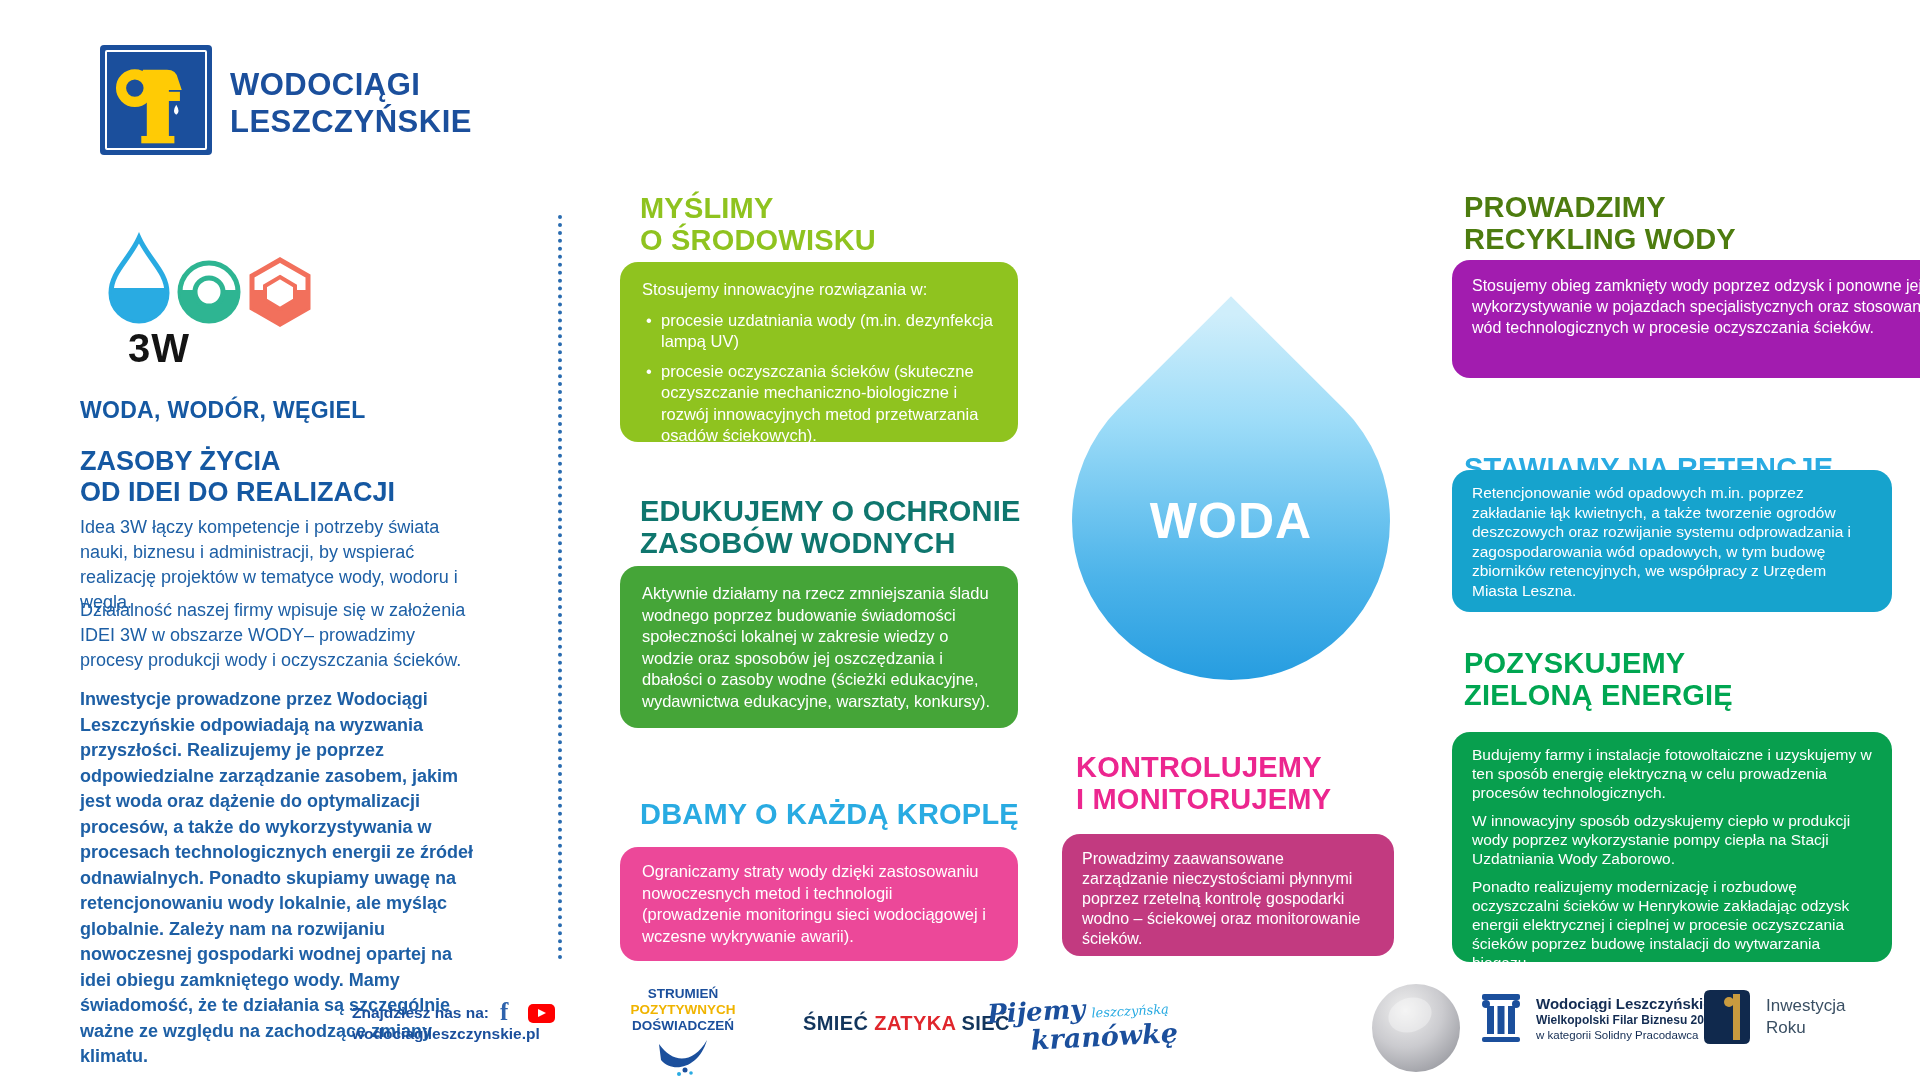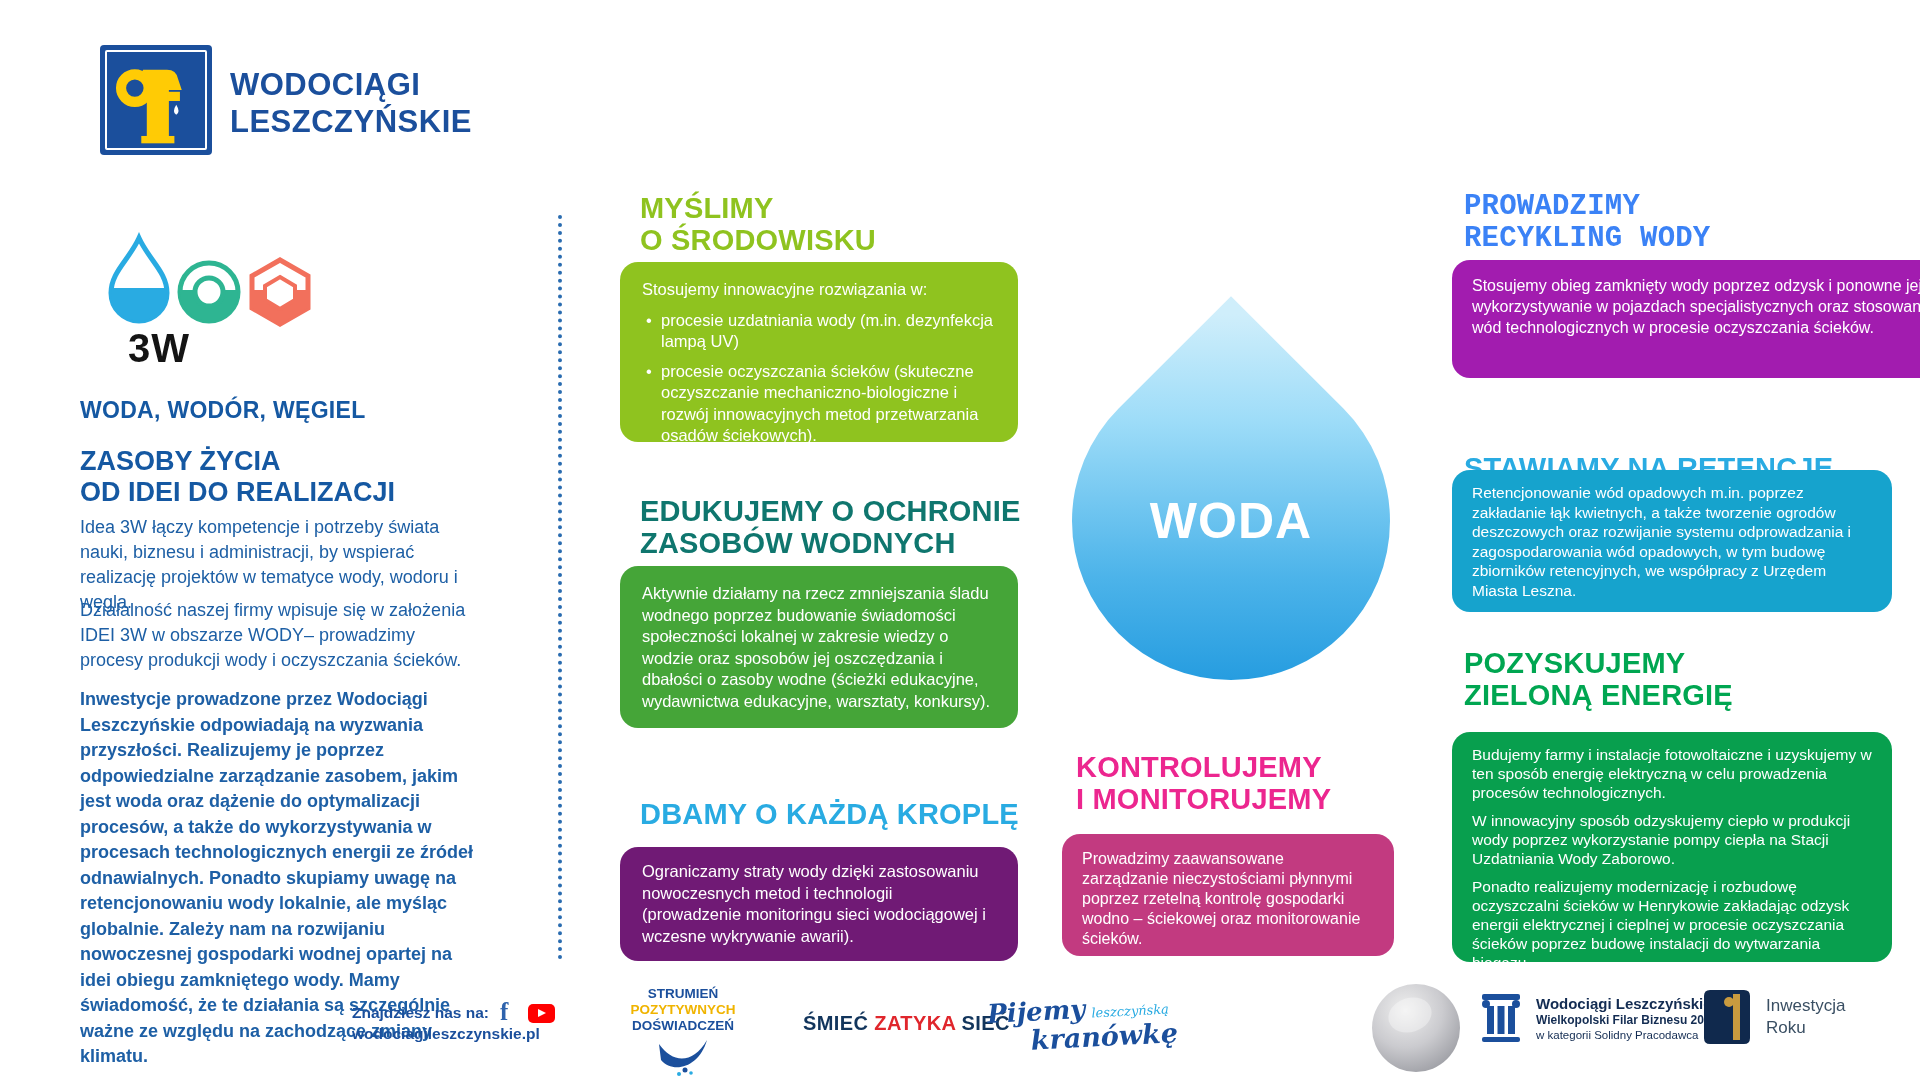--- a/index.html
+++ b/index.html
@@ -20,30 +20,30 @@
   .tagline{left:80px;top:397px;font-size:23px;font-weight:800;color:#1558a2;letter-spacing:.3px;}
   .zasoby{left:80px;top:446px;font-size:27px;font-weight:700;color:#1558a2;line-height:31px;}
   .lpara{left:80px;width:398px;font-size:18px;line-height:25px;color:#1d5fa5;}
   .p1{top:515px;} .p2{top:598px;} .p3{top:687px;font-weight:700;line-height:25.5px;width:408px;}
 
   .dots{left:558px;top:215px;height:745px;width:0;border-left:4px dotted #2a6cb0;}
 
   
   .sec-h{font-weight:800;font-size:29px;line-height:32px;letter-spacing:.2px;}
   .h-lime{color:#8fc31f;} .h-green{color:#0f766e;} .h-cyan{color:#29abe2;}
-  .h-navy{color:#3b82f6;font-family:Liberation Mono, monospace;} .h-magenta{color:#ec268f;} .h-dgreen{color:#00a651;}
+  .h-navy{color:#4d7c0f;} .h-magenta{color:#ec268f;} .h-dgreen{color:#00a651;}
 
   
   .box{position:absolute;border-radius:18px;color:#fff;padding:17px 22px;font-size:16.5px;line-height:21.5px;box-sizing:border-box;}
   .box-mysl{left:620px;top:262px;width:398px;height:180px;background:#8fc31f;}
   .box-mysl ul{margin:9px 0 0 2px;padding:0;list-style:none;}
   .box-mysl li{padding-left:17px;position:relative;margin-top:8px;}
   .box-mysl li::before{content:"\2022";position:absolute;left:2px;}
   .box-eduku{left:620px;top:566px;width:398px;height:162px;background:#45a538;}
-  .box-dbamy{left:620px;top:847px;width:398px;height:114px;background:#701a75;padding:14px 22px;}
+  .box-dbamy{left:620px;top:847px;width:398px;height:114px;background:#ec4899;padding:14px 22px;}
   .box-pink{left:1062px;top:834px;width:332px;height:122px;background:#c23a80;padding:15px 20px;font-size:16px;line-height:20px;}
   .box-recyk{left:1452px;top:260px;width:515px;height:118px;background:#a21caf;padding:15px 20px;font-size:16px;line-height:21px;}
   .box-reten{left:1452px;top:470px;width:440px;height:142px;background:#16a3cd;padding:13px 20px;font-size:15.5px;line-height:19.5px;}
   .box-energ{left:1452px;top:732px;width:440px;height:230px;background:#089f4e;padding:13px 20px;font-size:15.5px;line-height:19px;}
   .box-energ p{margin:0 0 9px 0;} .box-energ p:last-child{margin-bottom:0;}
 
   
   .pos-mysl{left:640px;top:192px;} .pos-eduku{left:640px;top:495px;} .pos-dbamy{left:640px;top:798px;}
   .pos-kontr{left:1076px;top:751px;} .pos-recyk{left:1464px;top:191px;}
   .pos-reten{left:1464px;top:452px;} .pos-energ{left:1464px;top:647px;}

